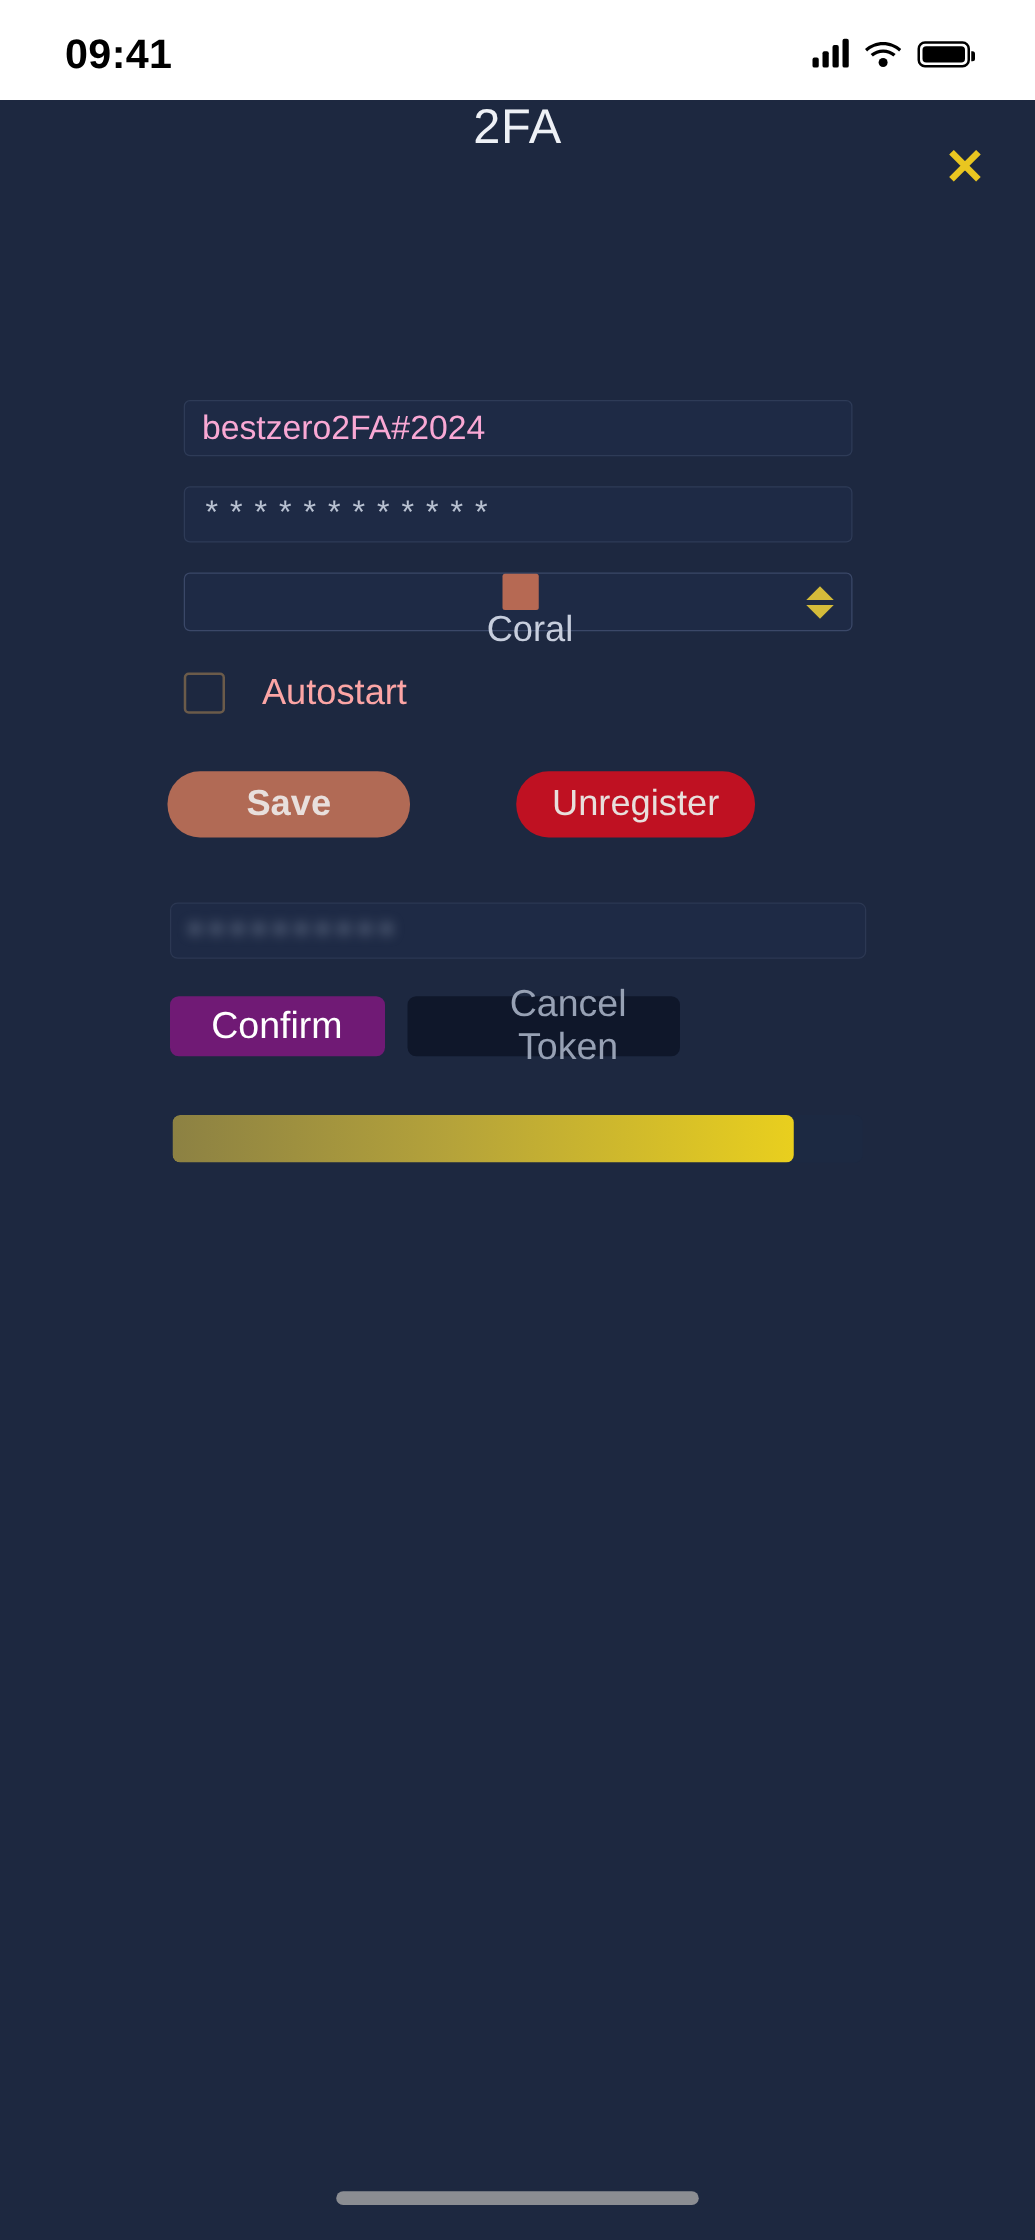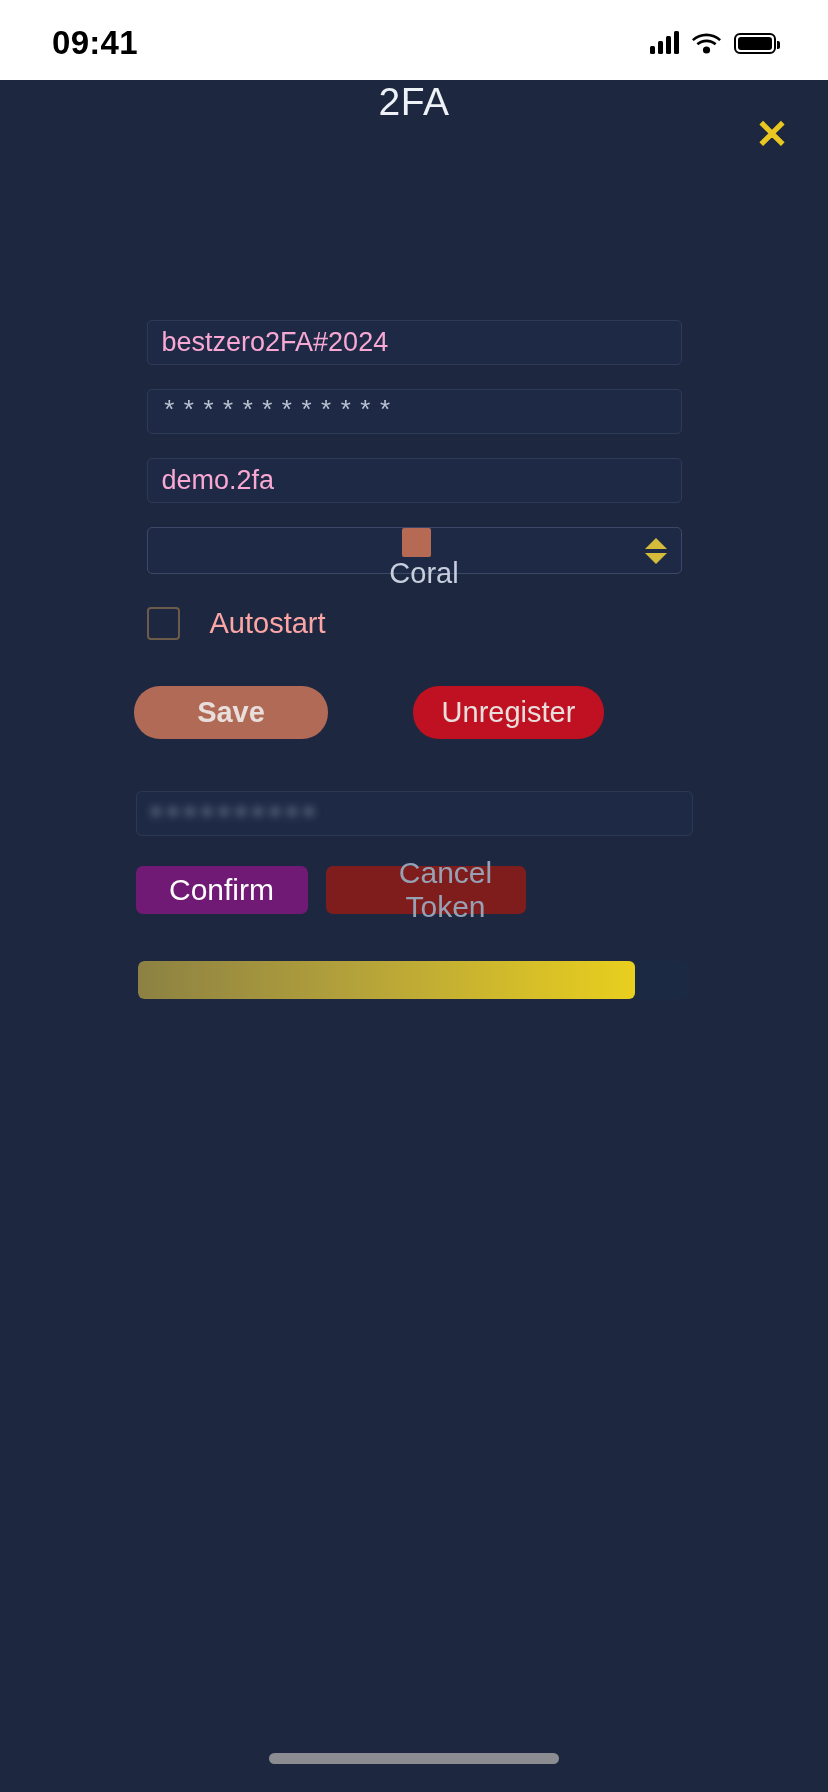--- a/index.html
+++ b/index.html
@@ -171,21 +171,21 @@
     border:none; border-radius:7px;
     height:48px; font-size:30px;
     font-family:"Liberation Sans", sans-serif;
     cursor:pointer;
     display:flex; align-items:center; justify-content:center;
   }
   .btn-confirm{
     width:172px; background:#701a75; color:#ffffff;
   }
   .btn-cancel-token{
-    width:200px; background:#7f1d1d; color:#97a1b4;padding-left:40px;
+    width:218px; background:#0f172a; color:#97a1b4;padding-left:40px;
   }
 
   
   .progress-track{
     margin:47px auto 0 auto;
     width:552px; height:38px;
     background:#1c2942;
     border-radius:6px;
     overflow:hidden;
   }
@@ -234,21 +234,20 @@
   </div>
 
   <div class="form">
 
     <div class="field" title="Account">bestzero2FA#2024</div>
 
     <div class="field pw">
       <span class="pw-dots">************</span>
     </div>
 
-    <div class="field" title="Service">demo.2fa</div>
 
     <div class="select-field">
       <span class="swatch" style="background:#b66953"></span>
       <span class="select-label">Coral</span>
       <span class="stepper">
         <span class="arrow up" style="border-bottom-color: rgb(212, 187, 58);"></span>
         <span class="arrow down" style="border-top-color: rgb(212, 187, 58);"></span>
       </span>
     </div>
 

